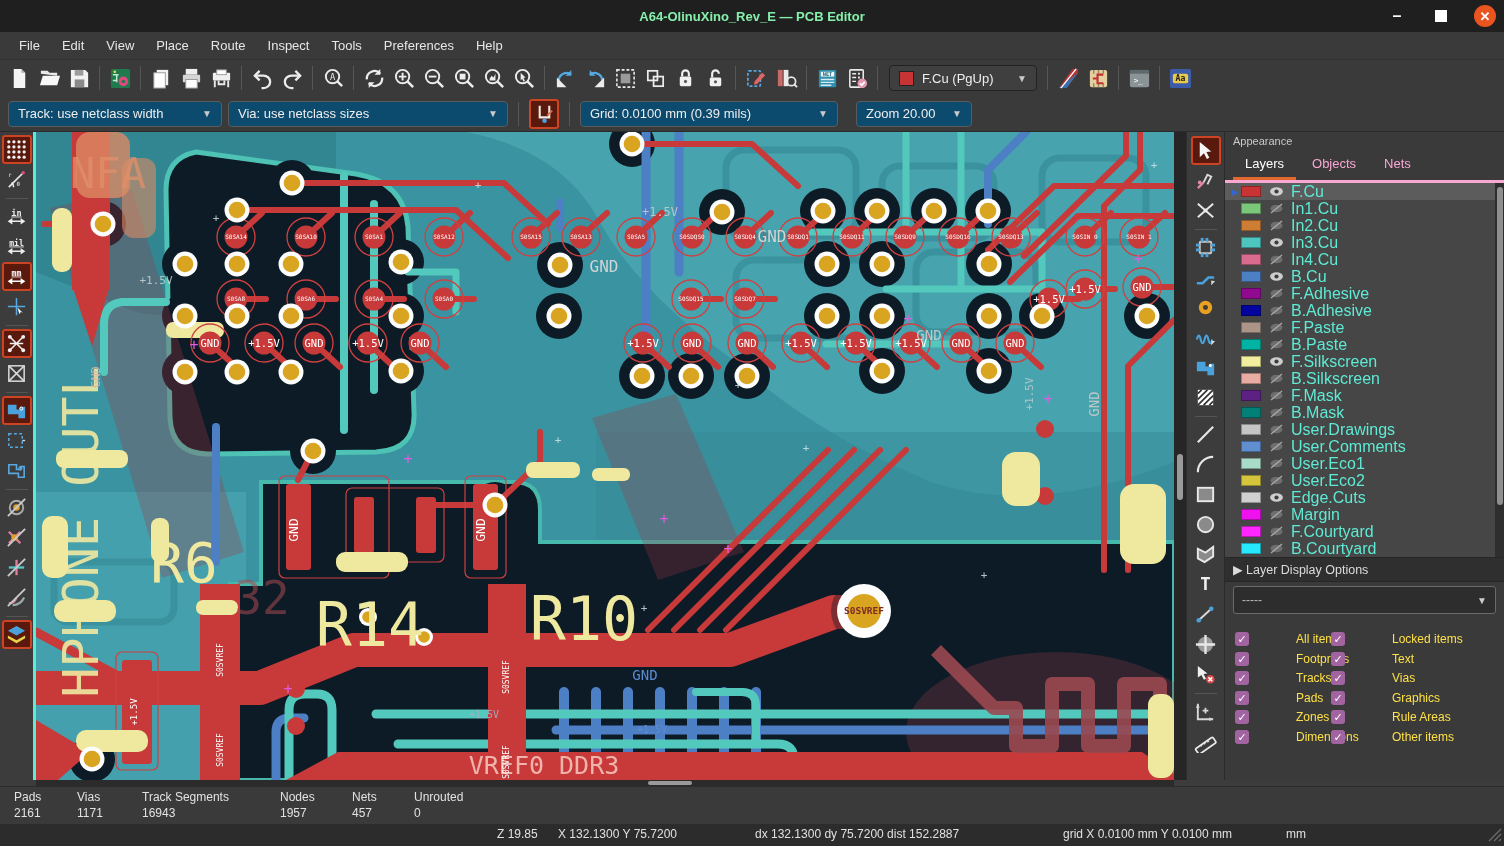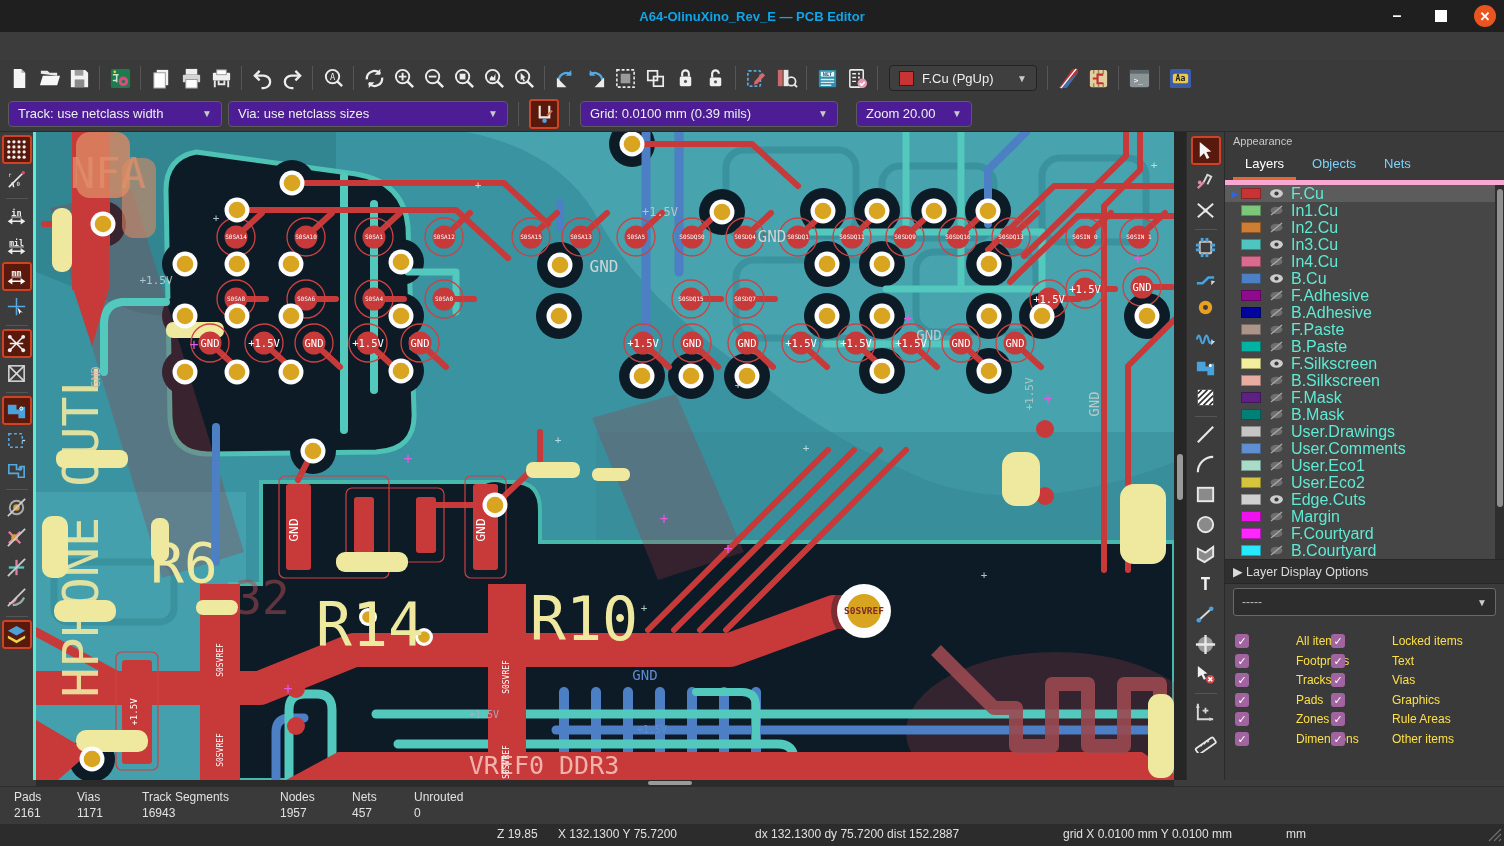--- a/index.html
+++ b/index.html
@@ -1,52 +1,52 @@
 <!DOCTYPE html>
 <html><head>
 <meta charset="utf-8">
 <style>
   html,body{margin:0;padding:0;background:#111;font-family:"Liberation Sans",sans-serif;}
   #app{position:relative;width:1504px;height:846px;background:#3c3c3c;overflow:hidden;color:#e6e6e6;-webkit-user-select:none;user-select:none;}
   
   .titlebar{position:absolute;left:0;top:0;width:100%;height:32px;background:#1f1f1f;display:flex;align-items:center;justify-content:center;}
-  .title-text{font-size:13px;font-weight:bold;color:#0ea5e9;}
+  .title-text{font-size:13px;font-weight:bold;color:#86efac;}
   .winbtns{position:absolute;right:8px;top:0;height:32px;display:flex;align-items:center;gap:22px;}
   .wb{width:22px;height:22px;display:flex;align-items:center;justify-content:center;cursor:pointer;}
   .wb-min{color:#fff;font-weight:bold;}
   .wb-max span{display:block;width:10px;height:10px;border:1.5px solid #fff;background:#fff;}
   .wb-close{background:#e9541f;border-radius:50%;color:#fff;font-size:13px;font-weight:bold;}
   
   .menubar{position:absolute;left:0;top:32px;width:100%;height:28px;background:#3a3a3a;display:flex;align-items:center;padding-left:8px;box-sizing:border-box;border-bottom:1px solid #303030;}
   .menu-item{padding:0 11px;font-size:13px;color:#e6e6e6;line-height:28px;cursor:pointer;}
   
   .toolbar1{position:absolute;left:0;top:60px;width:100%;height:36px;background:#3a3a3a;display:flex;align-items:center;padding-left:4px;box-sizing:border-box;}
   .toolbar2{position:absolute;left:0;top:96px;width:100%;height:36px;background:#3a3a3a;display:flex;align-items:center;padding-left:8px;box-sizing:border-box;border-bottom:1px solid #2a2a2a;}
   .tbtn{width:30px;height:30px;display:flex;align-items:center;justify-content:center;border-radius:3px;cursor:pointer;flex:0 0 auto;}
   .tbtn svg{width:23px;height:23px;}
   .tsep{width:1px;height:24px;background:#565656;margin:0 5px;flex:0 0 auto;}
-  .combo{height:26px;background:#4c1d95;border:1px solid #5c5c5c;border-radius:4px;display:flex;align-items:center;padding:0 9px;font-size:13px;color:#eee;gap:8px;cursor:pointer;box-sizing:border-box;}
+  .combo{height:26px;background:#0c4a6e;border:1px solid #5c5c5c;border-radius:4px;display:flex;align-items:center;padding:0 9px;font-size:13px;color:#eee;gap:8px;cursor:pointer;box-sizing:border-box;}
   .combo .caret{color:#c9c9c9;font-size:10px;margin-left:auto;}
   .active-tool{background:#5a190d;box-shadow:0 0 0 2px #cc4423 inset;}
   .layer-combo{width:148px;margin-left:6px;border:1px solid #222;background:#3f3f3f;}
   .layer-combo .sw{width:13px;height:13px;background:#c83434;border:1px solid #222;flex:0 0 auto;}
   
   .main{position:absolute;left:0;top:132px;width:1504px;height:648px;display:flex;}
   .ltoolbar{width:36px;height:648px;background:#3c3c3c;display:flex;flex-direction:column;align-items:center;padding-top:3px;box-sizing:border-box;border-right:3px solid #5eead4;}
   .ltoolbar .tbtn,.rtoolbar .tbtn{width:30px;height:29px;margin-bottom:1px;}
   .lsep{width:22px;height:1px;background:#555;margin:3px 0;}
   .canvas-wrap{position:relative;width:1138px;height:648px;background:#3a93a0;overflow:hidden;}
   .vscroll{width:12px;height:648px;background:#262626;position:relative;}
   .vthumb{position:absolute;left:3px;top:322px;width:6px;height:46px;background:#9a9a9a;border-radius:3px;cursor:pointer;}
   .rtoolbar{width:38px;height:648px;background:#3c3c3c;display:flex;flex-direction:column;align-items:center;padding-top:4px;box-sizing:border-box;border-left:1px solid #2e2e2e;}
   
   .panel{width:280px;height:648px;background:#3a3a3a;box-sizing:border-box;border-left:1px solid #2a2a2a;font-size:12px;display:flex;flex-direction:column;}
   .panel-title{padding:3px 8px;font-size:11px;color:#c9c9c9;}
-  .tabs{display:flex;gap:4px;padding:2px 8px 0 8px;border-bottom:5px solid #f9a8d4;}
-  .tab{padding:4px 12px 6px 12px;color:#7dd3fc;cursor:pointer;font-size:13px;}
+  .tabs{display:flex;gap:4px;padding:2px 8px 0 8px;border-bottom:3px solid #f9a8d4;}
+  .tab{padding:4px 12px 6px 12px;color:#f9a8d4;cursor:pointer;font-size:13px;}
   .tab.active{color:#fff;border-bottom:3px solid #e3682e;}
   .layers-list{position:relative;background:#464646;height:374px;overflow:hidden;}
   .lrow{display:flex;align-items:center;height:17px;padding-left:4px;cursor:pointer;}
   .lrow.sel{background:#5c5c5c;}
   .lrow .arr{width:12px;color:#3465d4;font-size:9px;text-align:center;}
   .lrow .sw{width:20px;height:11px;margin-right:7px;flex:0 0 auto;border:1px solid rgba(0,0,0,.3);box-sizing:border-box;}
   .lrow .eye{width:17px;display:flex;justify-content:center;margin-right:6px;cursor:pointer;}
   .lrow .lname{color:#5eead4;font-size:16px;}
   .list-scroll{position:absolute;right:0;top:0;width:9px;height:374px;background:#2e2e2e;}
   .list-thumb{position:absolute;left:1.5px;top:4px;width:6px;height:318px;background:#8f8f8f;border-radius:3px;}
@@ -80,20 +80,31 @@
     <div class="title-text">A64-OlinuXino_Rev_E — PCB Editor</div>
     <div class="winbtns">
       <div class="wb wb-min">–</div>
       <div class="wb wb-max">
           <span style="background:#fff"></span>
         </div>
       <div class="wb wb-close">✕</div>
     </div>
   </div>
 
+  <div class="menubar" id="menubar">
+      <div class="menu-item">File</div>
+      <div class="menu-item">Edit</div>
+      <div class="menu-item">View</div>
+      <div class="menu-item">Place</div>
+      <div class="menu-item">Route</div>
+      <div class="menu-item">Inspect</div>
+      <div class="menu-item">Tools</div>
+      <div class="menu-item">Preferences</div>
+      <div class="menu-item">Help</div>
+    </div>
 
   <div class="toolbar1">
     <div class="tbtn">
         <svg viewBox="0 0 24 24">
           <path d="M6 2h8l4 4v16H6z" fill="#f5f5f5"></path>
           <path d="M14 2v4h4z" fill="#aaa"></path>
         </svg>
       </div>
     <div class="tbtn">
         <svg viewBox="0 0 24 24">

